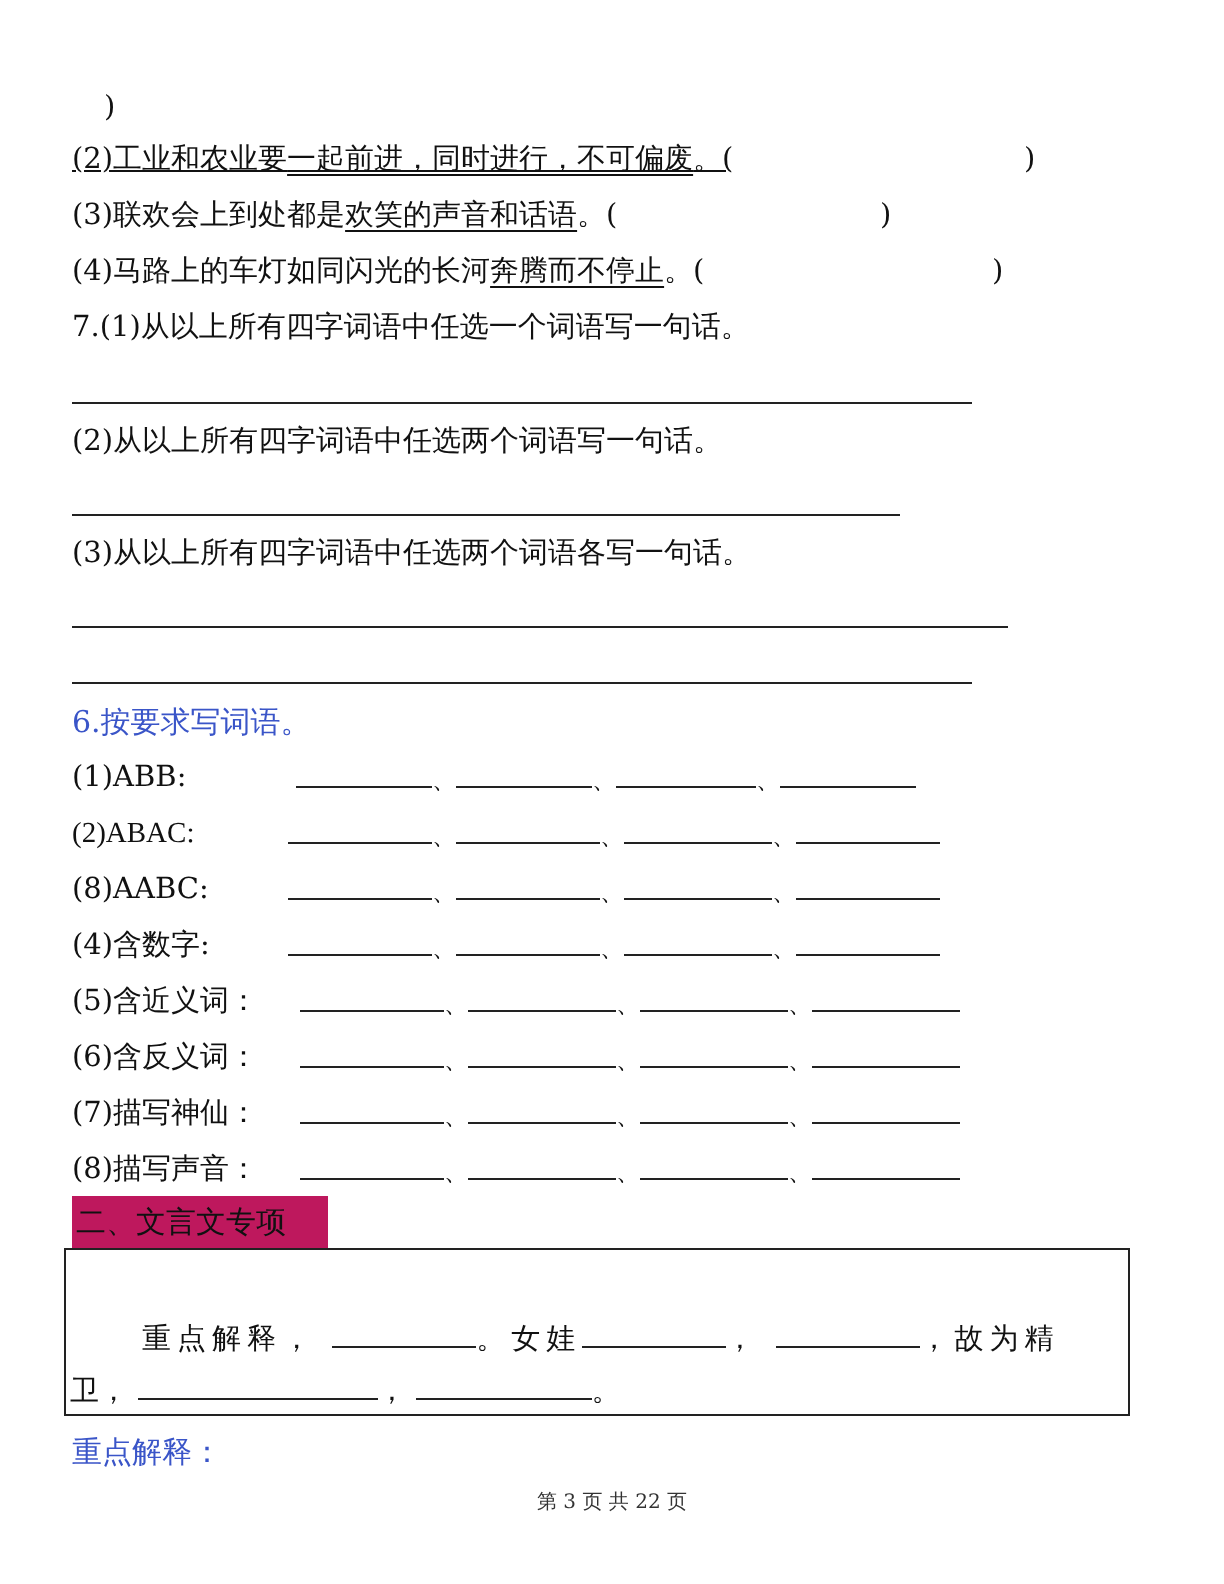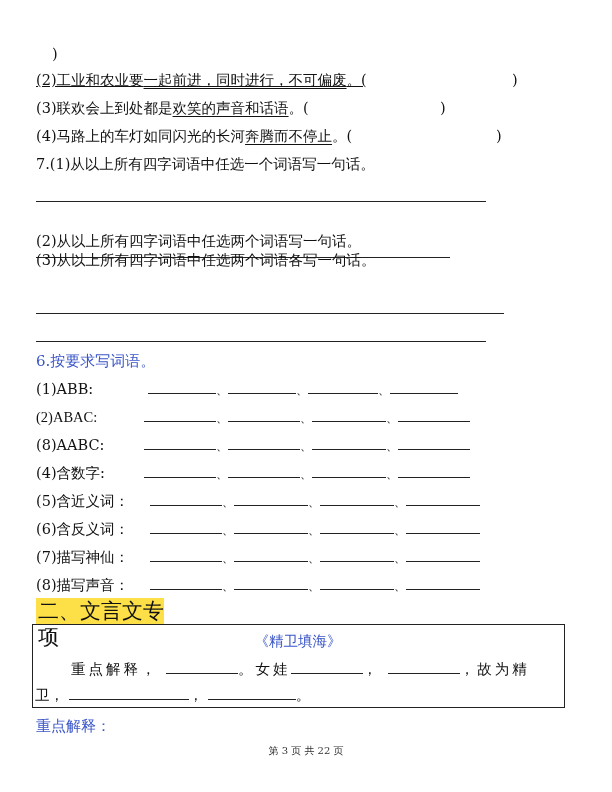--- a/index.html
+++ b/index.html
@@ -12,21 +12,21 @@
   .u { text-decoration: underline; text-underline-offset: 3px; text-decoration-thickness: 1px; }
   .blue { color: #3a55c8; }
   .hline { position: absolute; height: 0; border-top: 1px solid #222; }
   .blank { display: inline-block; border-bottom: 1px solid #222; height: 14px; vertical-align: baseline; }
   .sep { display: inline-block; width: 12px; text-align: left; font-size: 12px; }
   .row9 { position: absolute; left: 36px; line-height: 20px; white-space: nowrap; }
   .row9 .lbl { display: inline-block; }
   .blanks { position: absolute; top: 0; white-space: nowrap; }
   .section-head {
     position: absolute; left: 36px; top: 598px; height: 26px; width: 126px;
-    background: #fde047; line-height: 26px; font-size: 21px; padding-left: 2px;
+    background: #be185d; line-height: 26px; font-size: 15px; padding-left: 2px;
   }
   .box {
     position: absolute; left: 32px; top: 624px; width: 533px; height: 84px;
     border: 1.5px solid #222; box-sizing: border-box;
   }
   .footer { position: absolute; top: 744px; left: 0; width: 612px; text-align: center; font-size: 10px; color: #333; }
 </style>
 </head>
 <body>
 
@@ -43,24 +43,24 @@
 <div class="abs" style="left:440px; top:98px;">)</div>
 
 <div class="abs" style="left:36px; top:126px;">
   <span>(4)马路上的车灯如同闪光的长河</span><span class="u">奔腾而不停止</span><span>。(</span>
 </div>
 <div class="abs" style="left:496px; top:126px;">)</div>
 
 <div class="abs" style="left:36px; top:154px;">7.(1)从以上所有四字词语中任选一个词语写一句话。</div>
 <div class="hline" style="left:36px; top:201px; width:450px;"></div>
 
-<div class="abs" style="left:36px; top:211px;margin-top:20px;">(2)从以上所有四字词语中任选两个词语写一句话。</div>
+<div class="abs" style="left:36px; top:211px;">(2)从以上所有四字词语中任选两个词语写一句话。</div>
 <div class="hline" style="left:36px; top:257px; width:414px;"></div>
 
-<div class="abs" style="left:36px; top:250px;">(3)从以上所有四字词语中任选两个词语各写一句话。</div>
+<div class="abs" style="left:36px; top:267px;">(3)从以上所有四字词语中任选两个词语各写一句话。</div>
 <div class="hline" style="left:36px; top:313px; width:468px;"></div>
 <div class="hline" style="left:36px; top:341px; width:450px;"></div>
 
 <div class="abs blue" style="left:36px; top:351px; font-size:15px;">6.按要求写词语。</div>
 
 <div class="row9" style="top:379px;">
   <span class="lbl">(1)ABB:</span>
   <span class="blanks" style="left:112px;">
     <span class="blank" style="width:68px"></span><span class="sep">、</span><span class="blank" style="width:68px"></span><span class="sep">、</span><span class="blank" style="width:70px"></span><span class="sep">、</span><span class="blank" style="width:68px"></span>
   </span>
@@ -111,21 +111,20 @@
 <div class="row9" style="top:575px;">
   <span class="lbl">(8)描写声音：</span>
   <span class="blanks" style="left:114px;">
     <span class="blank" style="width:72px"></span><span class="sep">、</span><span class="blank" style="width:74px"></span><span class="sep">、</span><span class="blank" style="width:74px"></span><span class="sep">、</span><span class="blank" style="width:74px"></span>
   </span>
 </div>
 
 <div class="section-head">二、文言文专项</div>
 
 <div class="box">
-  <div class="abs blue" style="left:0; width:530px; text-align:center; top:6px;">《精卫填海》</div>
   <div class="abs" style="left:38px; top:34px; letter-spacing:3px;">
     <span>重点解释，</span>
     <span class="blank" style="width:72px; letter-spacing:0"></span><span>。女娃</span><span class="blank" style="width:72px; letter-spacing:0"></span><span>，</span>
     <span class="blank" style="width:72px; letter-spacing:0"></span><span>，故为精</span>
   </div>
   <div class="abs" style="left:2px; top:60px;">
     <span>卫，</span>
     <span class="blank" style="width:120px"></span><span>，</span>
     <span class="blank" style="width:88px"></span><span>。</span>
   </div>

